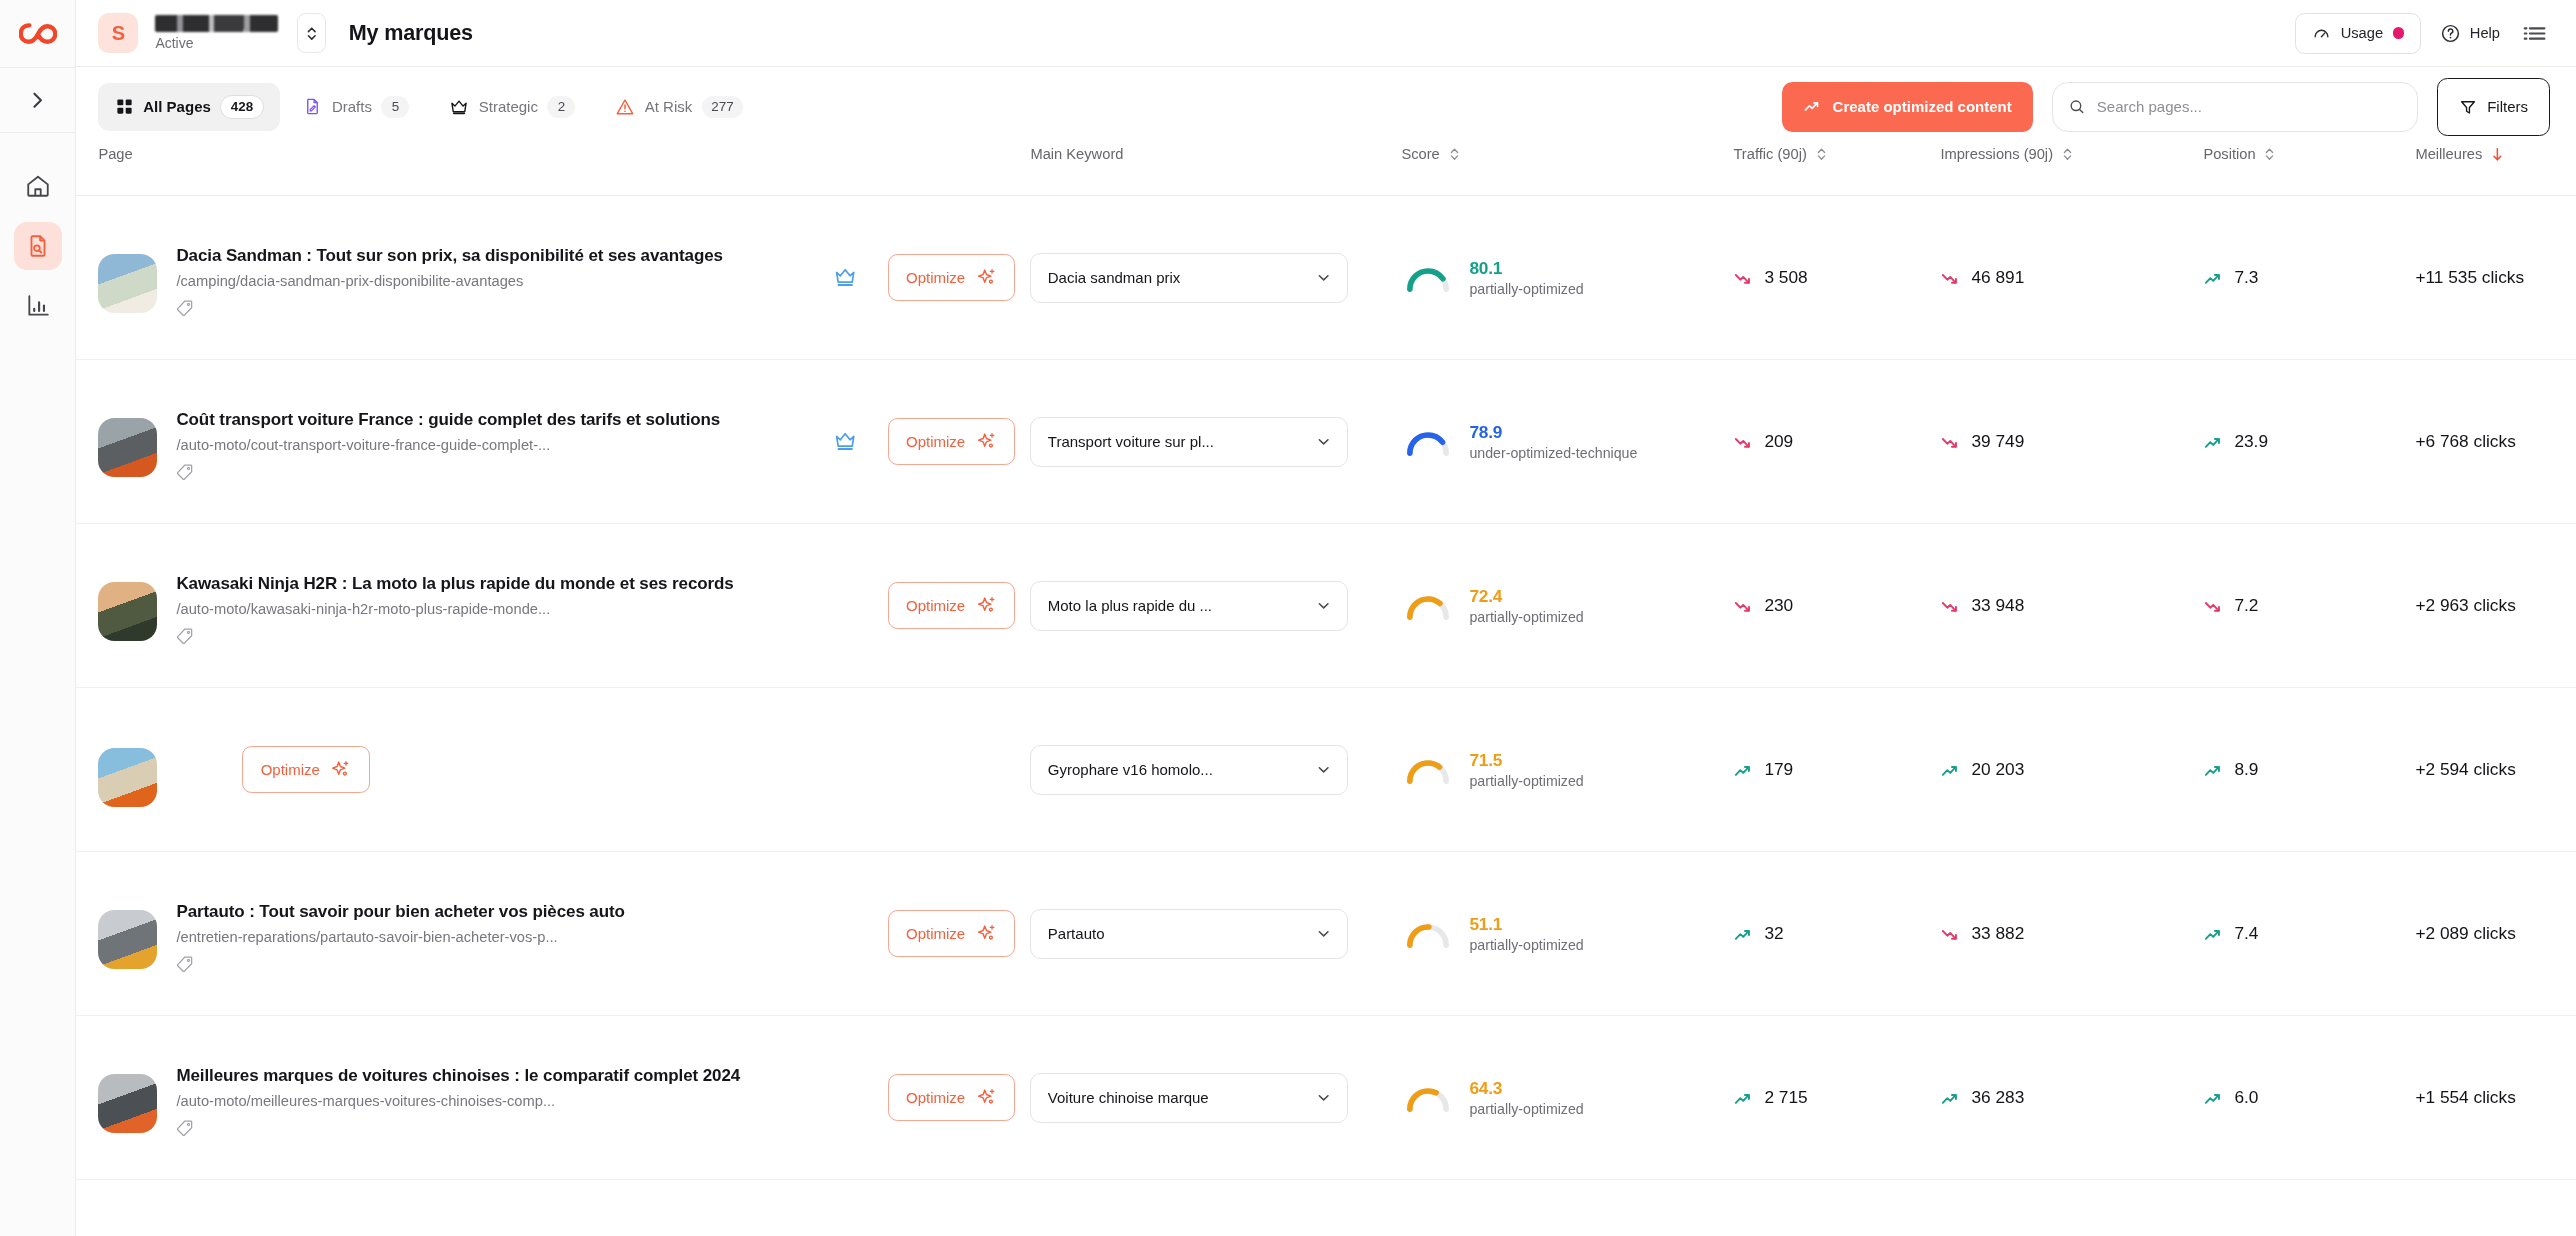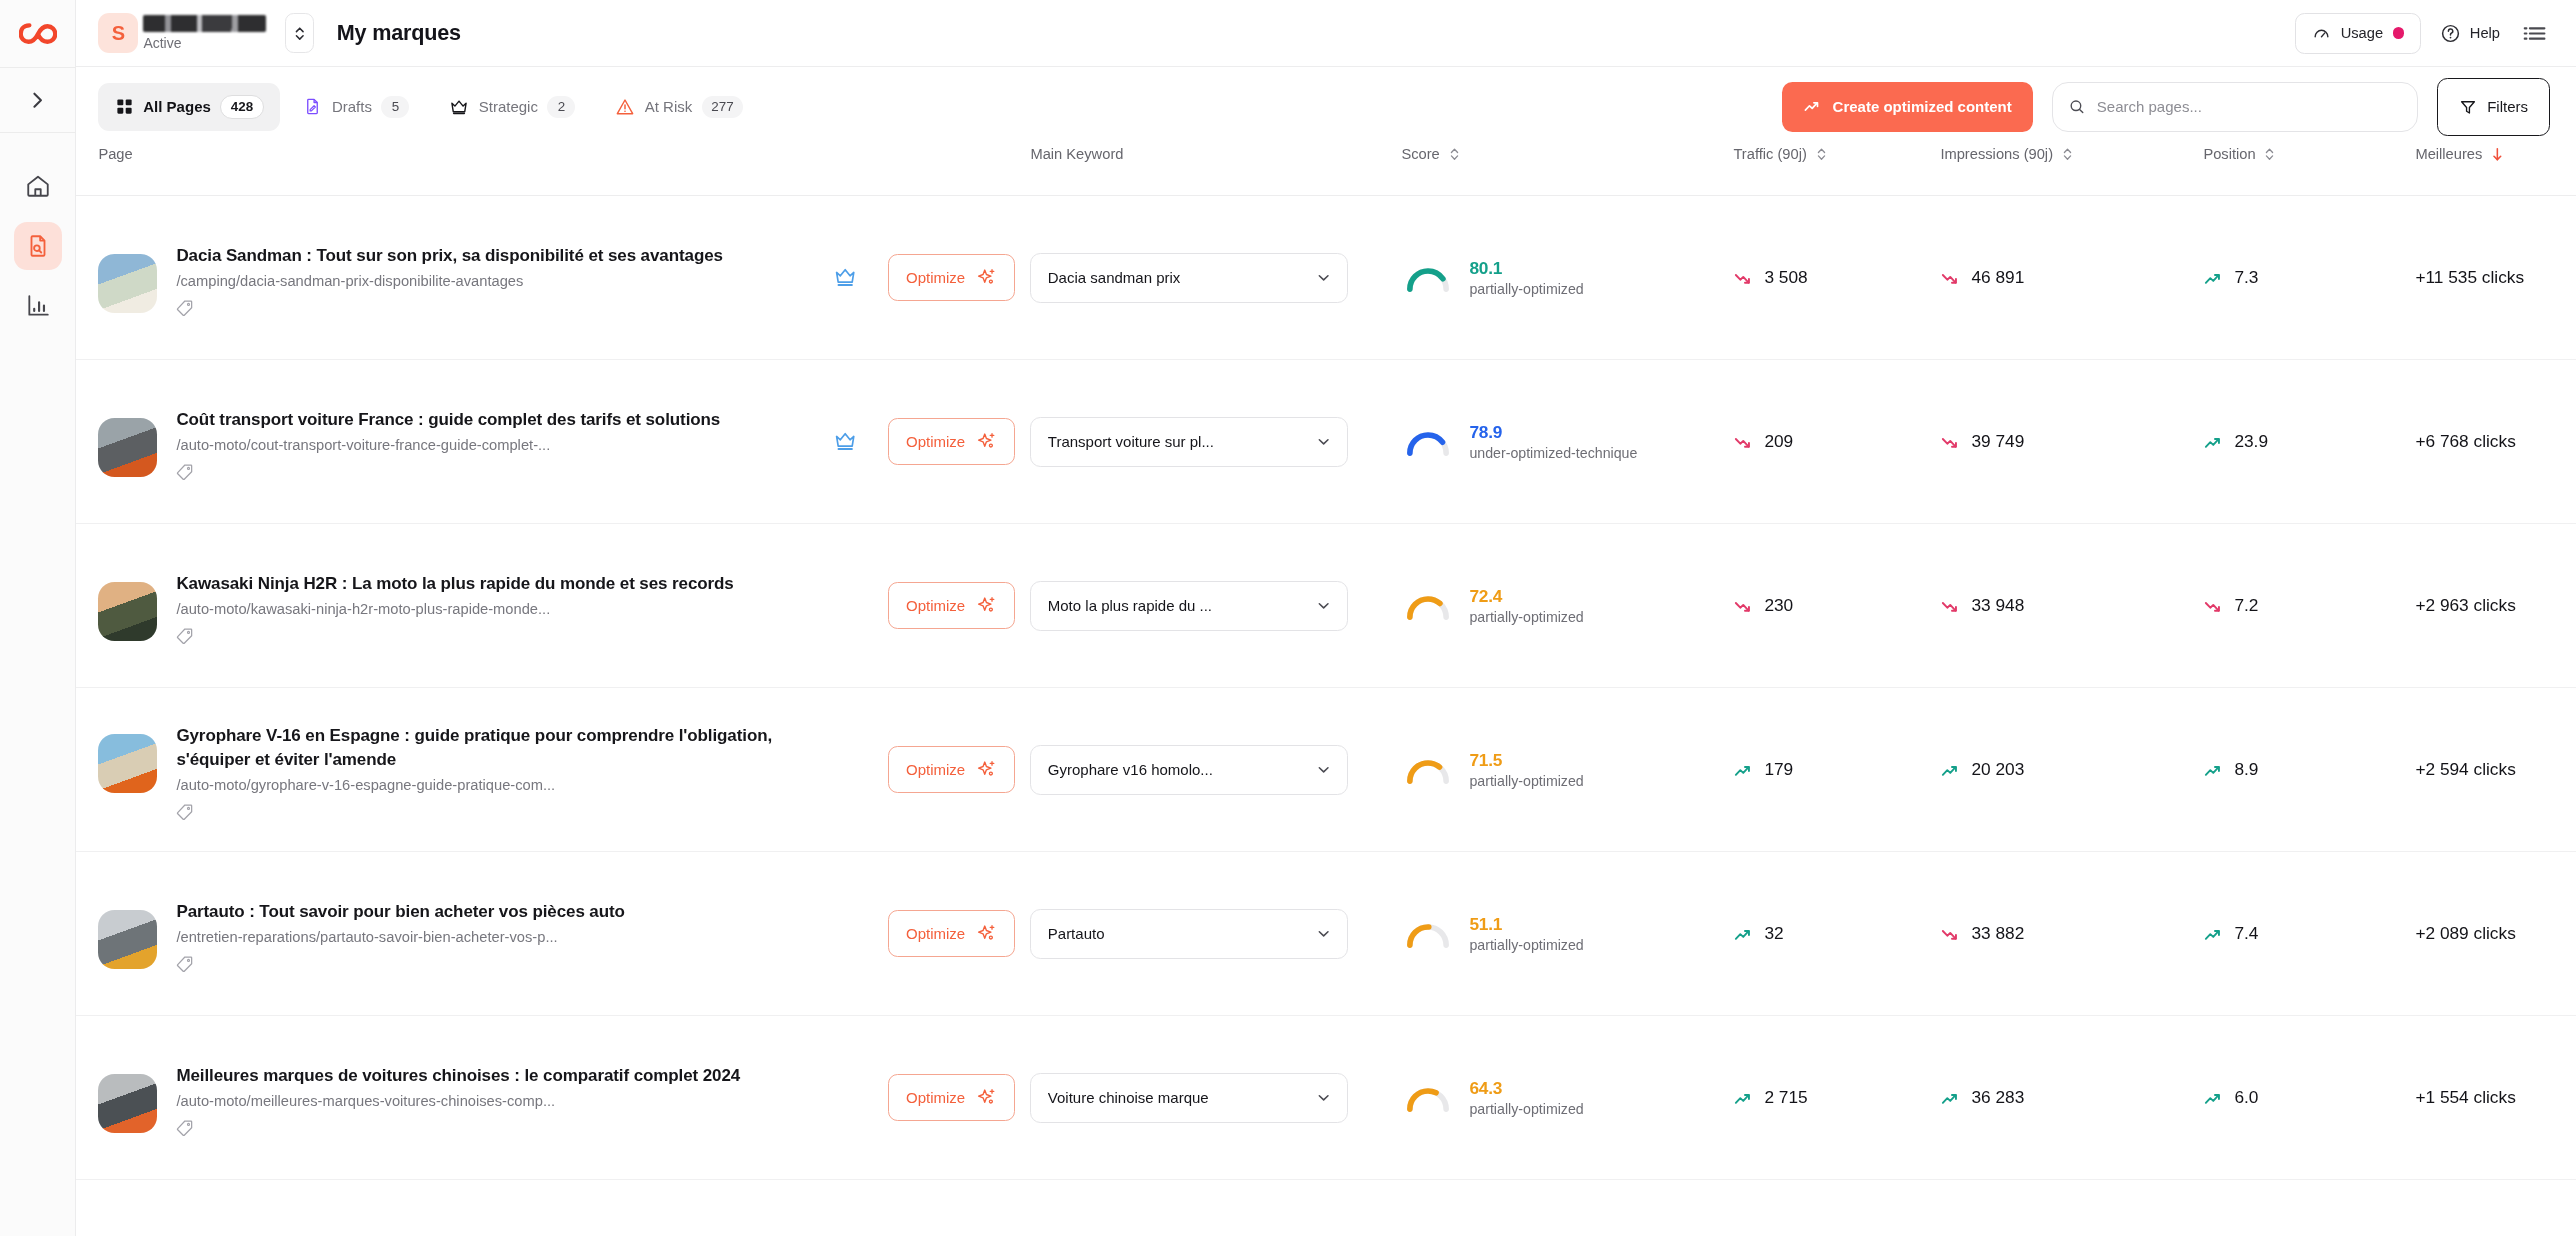--- a/index.html
+++ b/index.html
@@ -36,21 +36,21 @@
     height: 67px; flex: 0 0 67px;
     border-bottom: 0.9px solid #ededee;
     display: flex; align-items: center; padding: 0 26px 0 22.4px; gap: 0;
     background: #fff;
   }
   .ws-avatar {
     width: 40px; height: 40px; border-radius: 11.2px; background: #fde3db;
     display: flex; align-items: center; justify-content: center;
     font-size: 20px; font-weight: 700; color: #f4603c; flex: 0 0 auto;
   }
-  .ws-meta { margin-left: 5px; display: flex; flex-direction: column; justify-content: center; }
+  .ws-meta { margin-left: 17px; display: flex; flex-direction: column; justify-content: center; }
   .ws-name {
     width: 123px; height: 17.3px; border-radius: 1.7px;
     background: linear-gradient(92deg,#1d1d1f 0 18%,#8a8a8f 18% 23%,#1d1d1f 23% 44%,#b9b9bd 44% 48%,#2b2b2e 48% 72%,#96969a 72% 77%,#1d1d1f 77% 100%);
     filter: blur(1.1px); opacity: .92;
   }
   .ws-status { font-size: 14px; color: #6f6f76; margin-top: 3.5px; }
   .ws-switch {
     margin-left: 19px; width: 29px; height: 40px; border: 0.9px solid #e6e6e8; border-radius: 8.6px;
     display: flex; align-items: center; justify-content: center; cursor: pointer; background: #fff;
   }
@@ -604,30 +604,20 @@
               </div>
             </div>
             <div class="cell c-opp">
               <span class="opp">+2 963 clicks</span>
             </div>
           </div>
           <div class="row">
             <div class="cell c-page">
               <div class="page-cell">
                 <div class="thumb" style="background:linear-gradient(160deg,#87bddd 0%,#87bddd 38%,#d9cdb4 38%,#d9cdb4 70%,#e0641c 70%,#e0641c 100%)"></div>
-                <div class="page-body">
-                  <div class="page-title-txt">Gyrophare V-16 en Espagne : guide pratique pour comprendre l'obligation, s'équiper et éviter l'amende</div>
-                  <div class="page-url">/auto-moto/gyrophare-v-16-espagne-guide-pratique-com...</div>
-                  <div class="tag-row">
-                    <svg width="17.3" height="17.3" viewBox="0 0 22 22">
-                      <path d="M11.3 2.6H19a.9.9 0 0 1 .9.9v7.7L10.5 20.6a1 1 0 0 1-1.4 0L2.2 13.7a1 1 0 0 1 0-1.4z" fill="none" stroke="#a3a3aa" stroke-width="1.6" stroke-linejoin="round"></path>
-                      <circle cx="15.9" cy="6.9" r="1.3" fill="none" stroke="#a3a3aa" stroke-width="1.4"></circle>
-                    </svg>
-                  </div>
-                </div>
                 <div class="crown-slot"></div>
                 <div style="align-self:center"><button class="optimize-btn">
                     <span>Optimize</span>
                     <svg width="21" height="21" viewBox="0 0 24 24">
                       <path d="M10 3.5l1.9 5.1L17 10.5l-5.1 1.9L10 17.5l-1.9-5.1L3 10.5l5.1-1.9z" fill="none" stroke="#f4603c" stroke-width="1.6" stroke-linejoin="round"></path>
                       <path d="M18.3 3v4M16.3 5h4" stroke="#f4603c" stroke-width="1.5" stroke-linecap="round"></path>
                       <circle cx="17" cy="16.6" r="1.7" fill="none" stroke="#f4603c" stroke-width="1.5"></circle>
                     </svg>
                   </button></div>
               </div>

